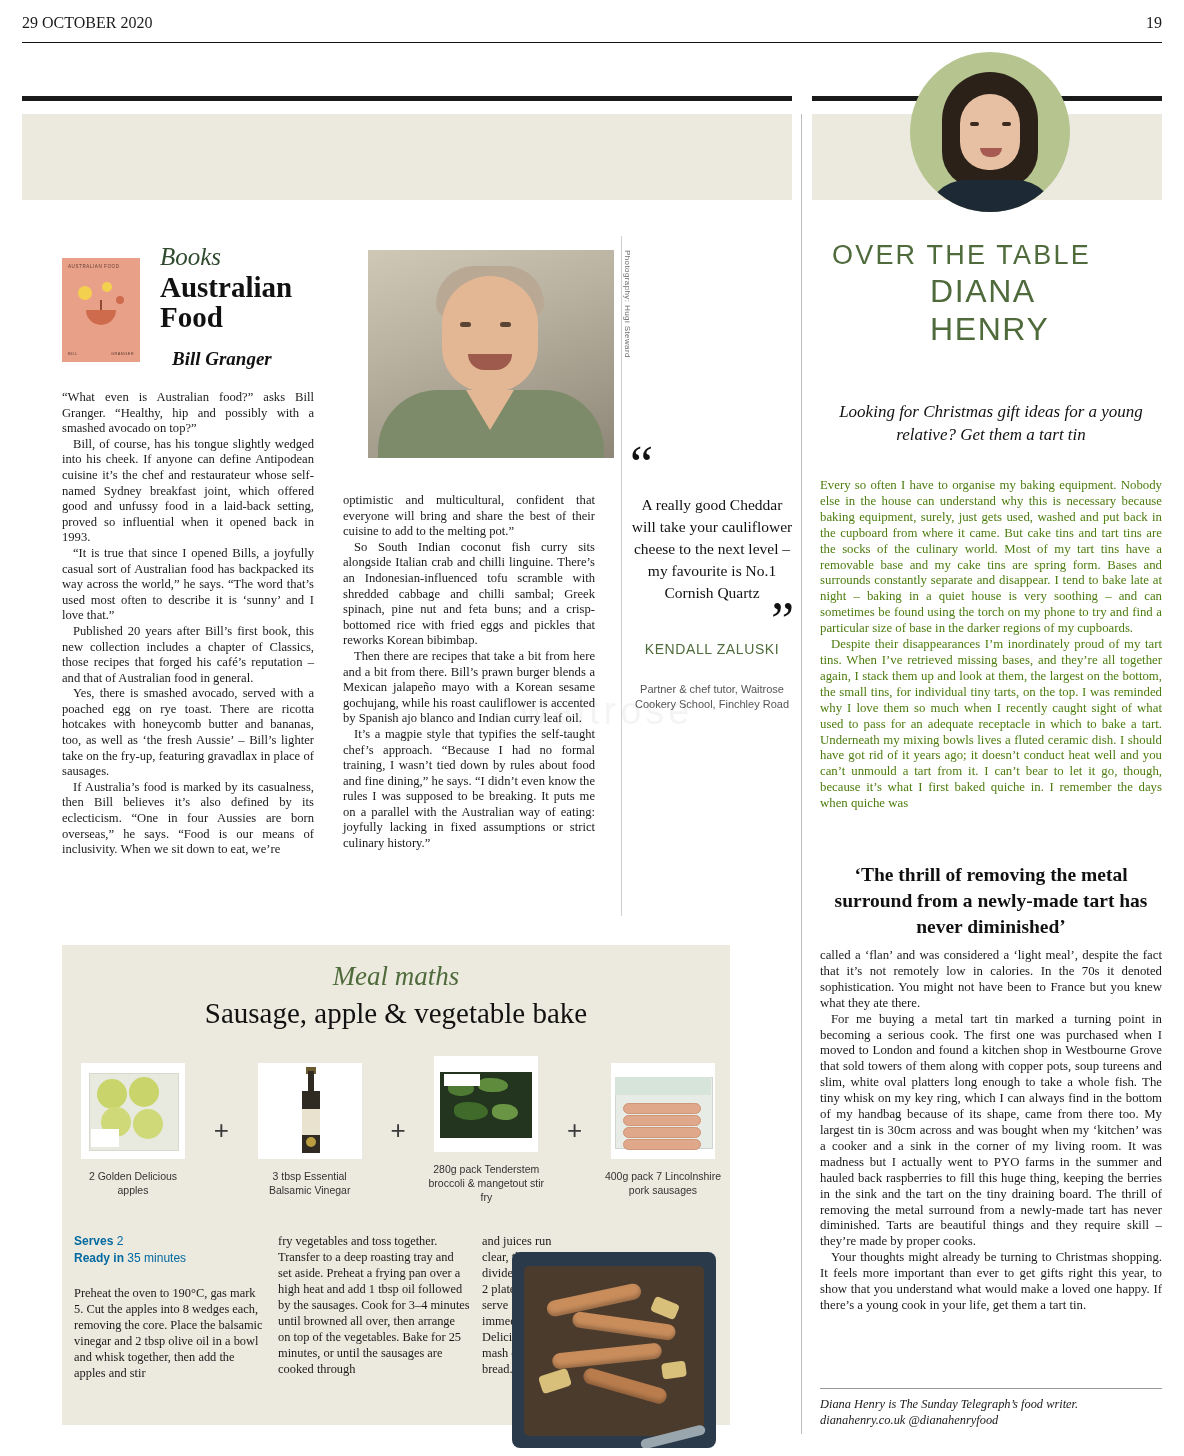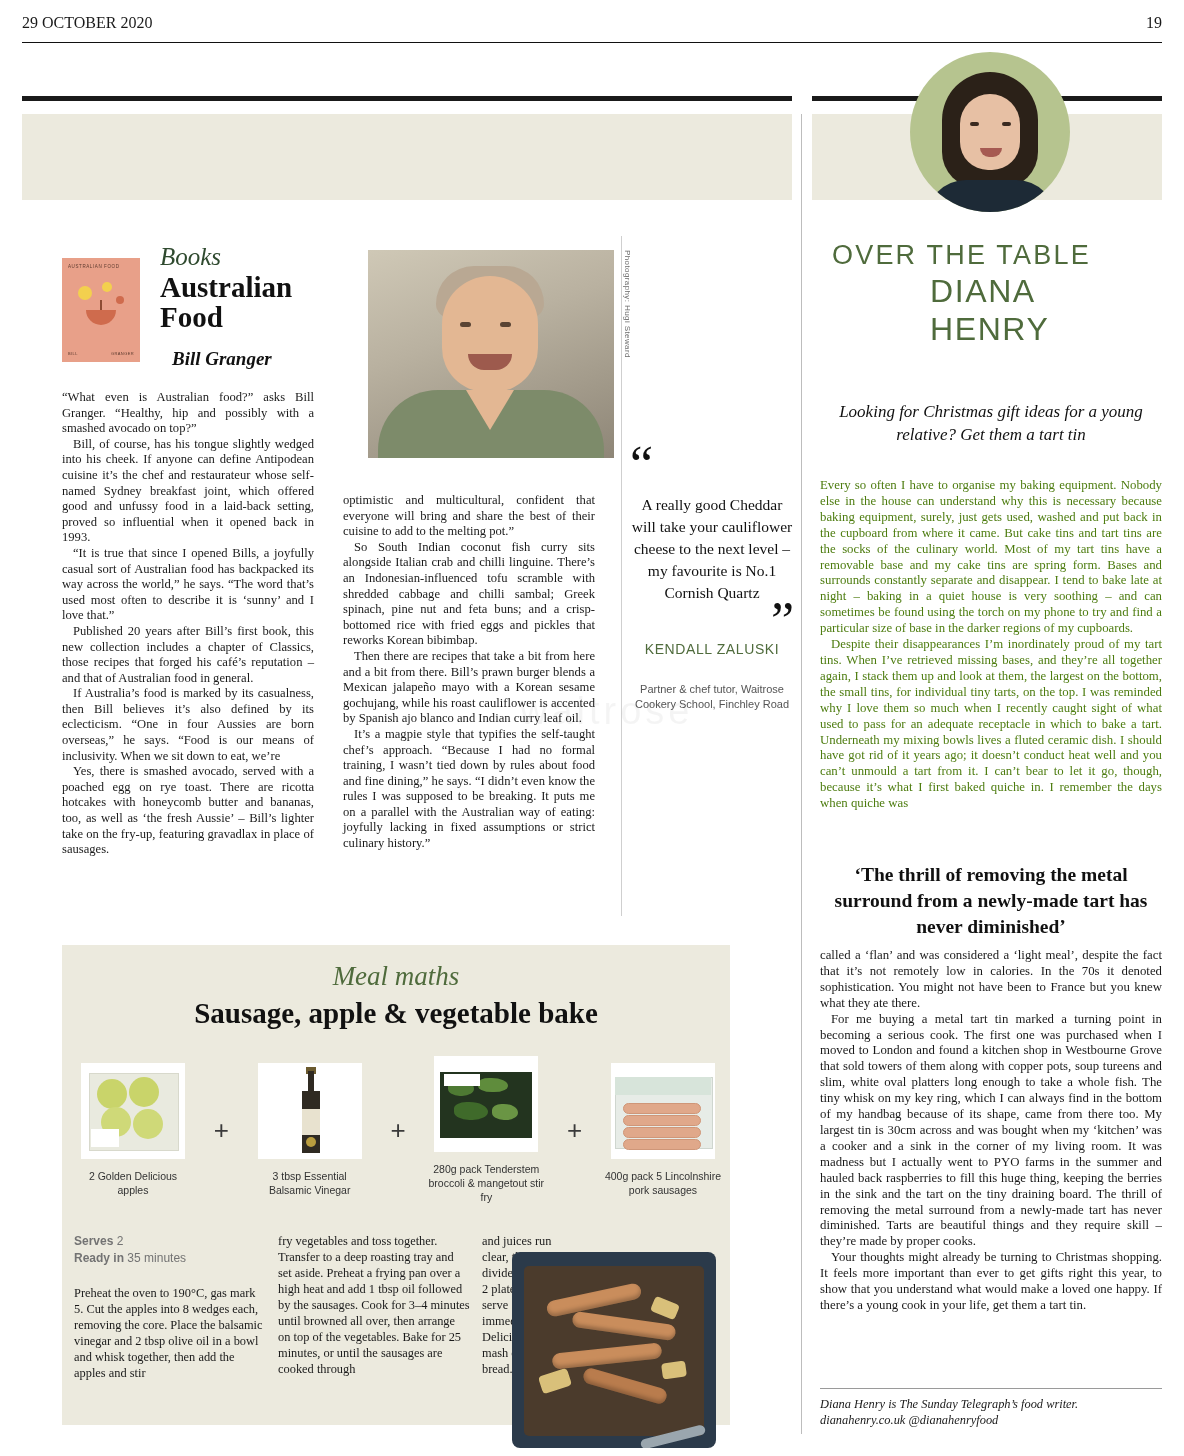--- a/index.html
+++ b/index.html
@@ -247,21 +247,21 @@
     text-align: center;
     font-family: "Liberation Serif", serif;
     font-style: italic;
     font-size: 27px;
     color: #4f6b3c;
   }
   .meal-title {
     position: absolute; left: 0; top: 52px; width: 668px;
     text-align: center;
     font-family: "Liberation Serif", serif;
-    font-weight: bold;
+    font-weight: normal;
     font-size: 29px;
     color: #111;
   }
   .ing-row {
     position: absolute; left: 12px; top: 100px;
     width: 648px; height: 170px;
     display: flex; align-items: center; justify-content: space-between;
   }
   .ing {
     width: 118px;
@@ -317,21 +317,21 @@
     background: #e0a88a; border: 1px solid #cf9678;
   }
   .im-saus .s1 { left: 12px; top: 40px; width: 76px; }
   .im-saus .s2 { left: 12px; top: 52px; width: 76px; }
   .im-saus .s3 { left: 12px; top: 64px; width: 76px; }
   .im-saus .s4 { left: 12px; top: 76px; width: 76px; }
 
   .meal-meta {
     position: absolute; left: 12px; top: 288px; width: 190px;
     font-family: "Liberation Sans", sans-serif;
-    font-size: 12px; line-height: 17px; color: #737373;
+    font-size: 12px; line-height: 17px; color: #0369a1;
   }
   .meal-meta b { font-weight: bold; }
   .meal-method {
     position: absolute;
     font-family: "Liberation Serif", serif;
     font-size: 12.4px; line-height: 16px; color: #1a1a1a;
   }
   .mm-1 { left: 12px; top: 340px; width: 192px; }
   .mm-2 { left: 216px; top: 288px; width: 192px; }
   .mm-3 { left: 420px; top: 288px; width: 76px; }
@@ -519,22 +519,22 @@
     <div class="shirt"></div>
     <div class="shirt-v"></div>
   </div>
   <div class="photo-credit">Photography: Hugi Steward</div>
 
   <div class="col-text col-a">
     <p>“What even is Australian food?” asks Bill Granger. “Healthy, hip and possibly with a smashed avocado on top?”</p>
     <p>Bill, of course, has his tongue slightly wedged into his cheek. If anyone can define Antipodean cuisine it’s the chef and restaurateur whose self-named Sydney breakfast joint, which offered good and unfussy food in a laid-back setting, proved so influential when it opened back in 1993.</p>
     <p>“It is true that since I opened Bills, a joyfully casual sort of Australian food has backpacked its way across the world,” he says. “The word that’s used most often to describe it is ‘sunny’ and I love that.”</p>
     <p>Published 20 years after Bill’s first book, this new collection includes a chapter of Classics, those recipes that forged his café’s reputation – and that of Australian food in general.</p>
+    <p>Yes, there is smashed avocado, served with a poached egg on rye toast. There are ricotta hotcakes with honeycomb butter and bananas, too, as well as ‘the fresh Aussie’ – Bill’s lighter take on the fry-up, featuring gravadlax in place of sausages.</p>
     <p>If Australia’s food is marked by its casualness, then Bill believes it’s also defined by its eclecticism. “One in four Aussies are born overseas,” he says. “Food is our means of inclusivity. When we sit down to eat, we’re</p>
-    <p>Yes, there is smashed avocado, served with a poached egg on rye toast. There are ricotta hotcakes with honeycomb butter and bananas, too, as well as ‘the fresh Aussie’ – Bill’s lighter take on the fry-up, featuring gravadlax in place of sausages.</p>
   </div>
 
   <div class="col-text col-b">
     <p>optimistic and multicultural, confident that everyone will bring and share the best of their cuisine to add to the melting pot.”</p>
     <p>So South Indian coconut fish curry sits alongside Italian crab and chilli linguine. There’s an Indonesian-influenced tofu scramble with shredded cabbage and chilli sambal; Greek spinach, pine nut and feta buns; and a crisp-bottomed rice with fried eggs and pickles that reworks Korean bibimbap.</p>
     <p>Then there are recipes that take a bit from here and a bit from there. Bill’s prawn burger blends a Mexican jalapeño mayo with a Korean sesame gochujang, while his roast cauliflower is accented by Spanish ajo blanco and Indian curry leaf oil.</p>
     <p>It’s a magpie style that typifies the self-taught chef’s approach. “Because I had no formal training, I wasn’t tied down by rules about food and fine dining,” he says. “I didn’t even know the rules I was supposed to be breaking. It puts me on a parallel with the Australian way of eating: joyfully lacking in fixed assumptions or strict culinary history.”</p>
   </div>
 
   <div class="pq-wrap">
@@ -595,21 +595,21 @@
 
       <div class="ing">
         <div class="img im-saus">
           <div class="tray2"></div>
           <div class="band"></div>
           <div class="s s1"></div>
           <div class="s s2"></div>
           <div class="s s3"></div>
           <div class="s s4"></div>
         </div>
-        <div class="cap">400g pack 5 Lincolnshire pork sausages</div>
+        <div class="cap">400g pack 7 Lincolnshire pork sausages</div>
       </div>
     </div>
 
     <div class="meal-meta">
       <div>
         <b>Serves</b>
         <span>2</span>
       </div>
       <div>
         <b>Ready in</b>

